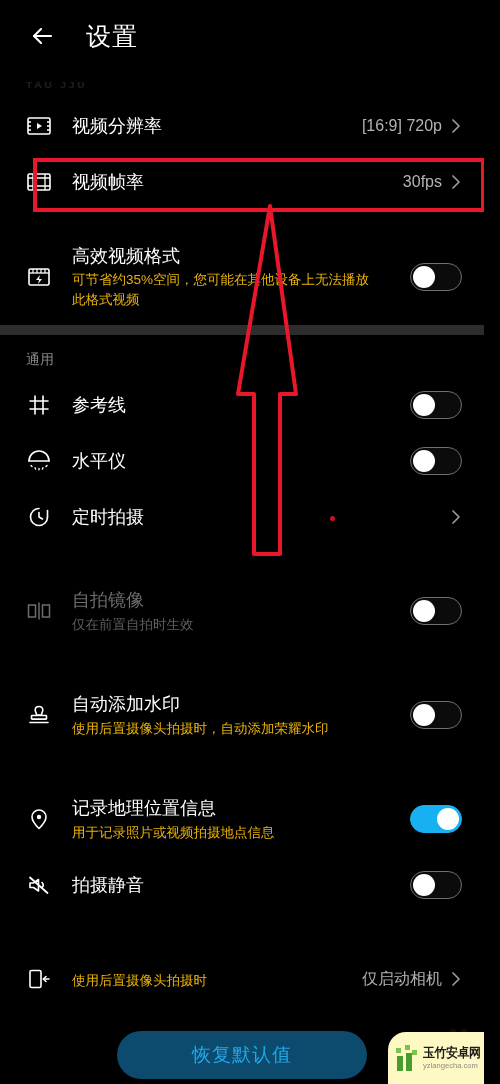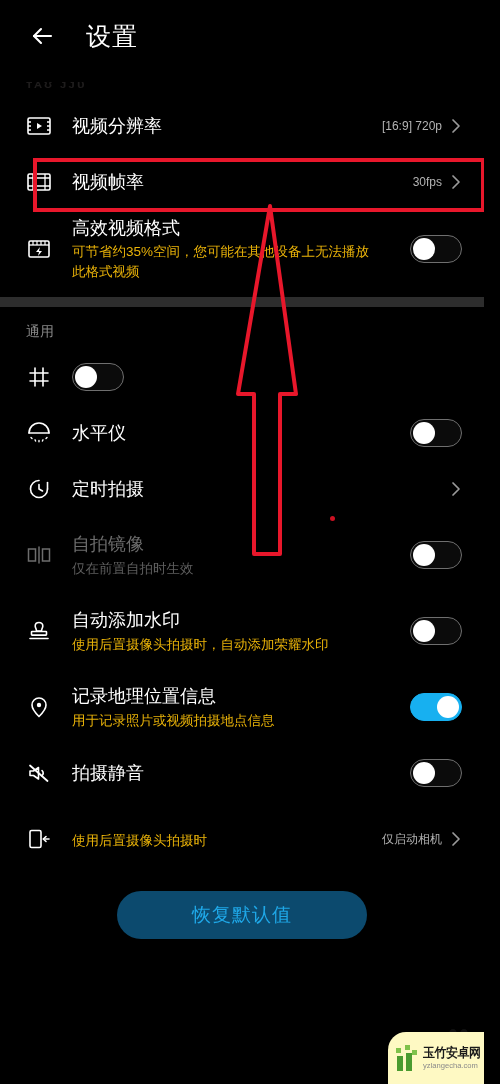--- a/index.html
+++ b/index.html
@@ -56,21 +56,21 @@
   }
 
   
   .row {
     position: relative;
     display: flex;
     align-items: center;
     min-height: 56px;
     padding: 6px 22px 6px 26px;
   }
-  .row.tall { min-height: 76px; }
+  .row.tall { min-height: 76px; margin-top: 28px; }
 
   .icon-cell {
     width: 46px;
     flex: 0 0 46px;
     display: flex;
     align-items: center;
     justify-content: flex-start;
   }
   .icon-cell svg { display: block; }
 
@@ -88,21 +88,21 @@
   .row-sub {
     font-size: 13.5px;
     color: #eab308;
     line-height: 1.45;
     margin-top: 2px;
     max-width: 305px;
   }
   .row-sub.dim { color: #5e5e5e; }
 
   .value {
-    font-size: 12px;
+    font-size: 16px;
     color: #b3b3b3;
     white-space: nowrap;
     margin-right: 8px;
   }
 
   .chev {
     width: 12px;
     height: 20px;
     flex: 0 0 12px;
     display: flex;
@@ -322,20 +322,23 @@
 
   <div class="separator"></div>
   <div class="group-label">通用</div>
 
   <div class="row">
     <div class="icon-cell">
       <svg width="26" height="24" viewBox="0 0 26 24" fill="none" stroke="#ffffff" stroke-width="1.6" stroke-linecap="round">
         <path d="M9 3 V21 M17 3 V21 M4 8 H22 M4 16 H22"></path>
       </svg>
     </div>
+    <div class="labels">
+      <div class="row-title">参考线</div>
+    </div>
     <div class="toggle">
       <div class="knob"></div>
     </div>
   </div>
 
   <div class="row">
     <div class="icon-cell">
       <svg width="26" height="24" viewBox="0 0 26 24" fill="none" stroke="#ffffff" stroke-width="1.6" stroke-linecap="round">
         <path d="M3 12 A10 10 0 0 1 23 12"></path>
         <path d="M3 12 H23"></path>

